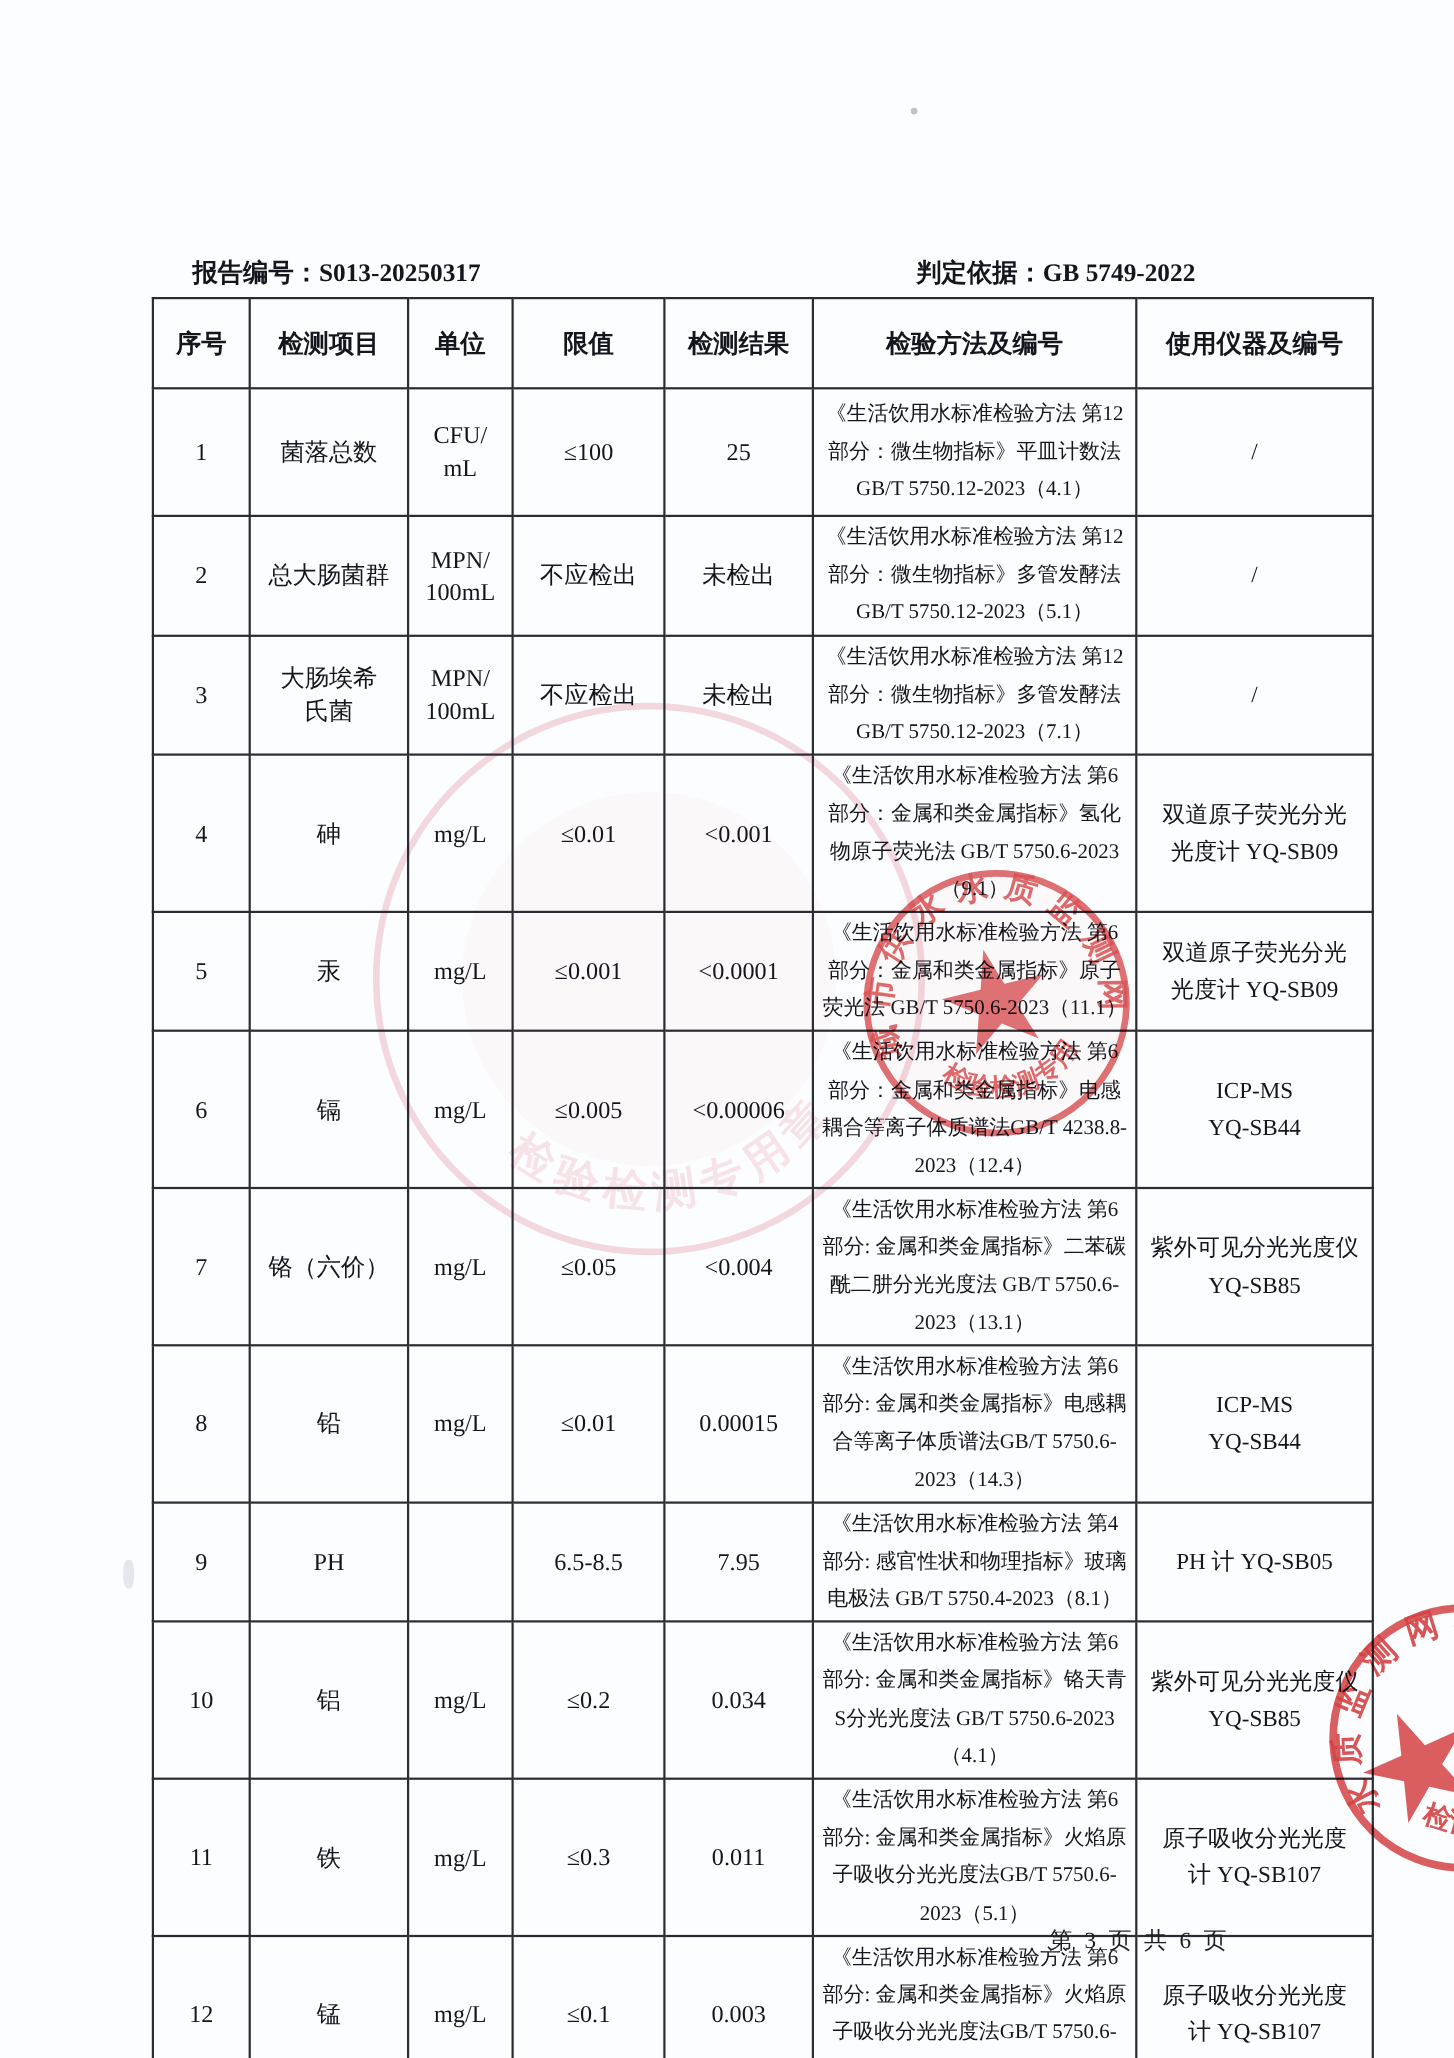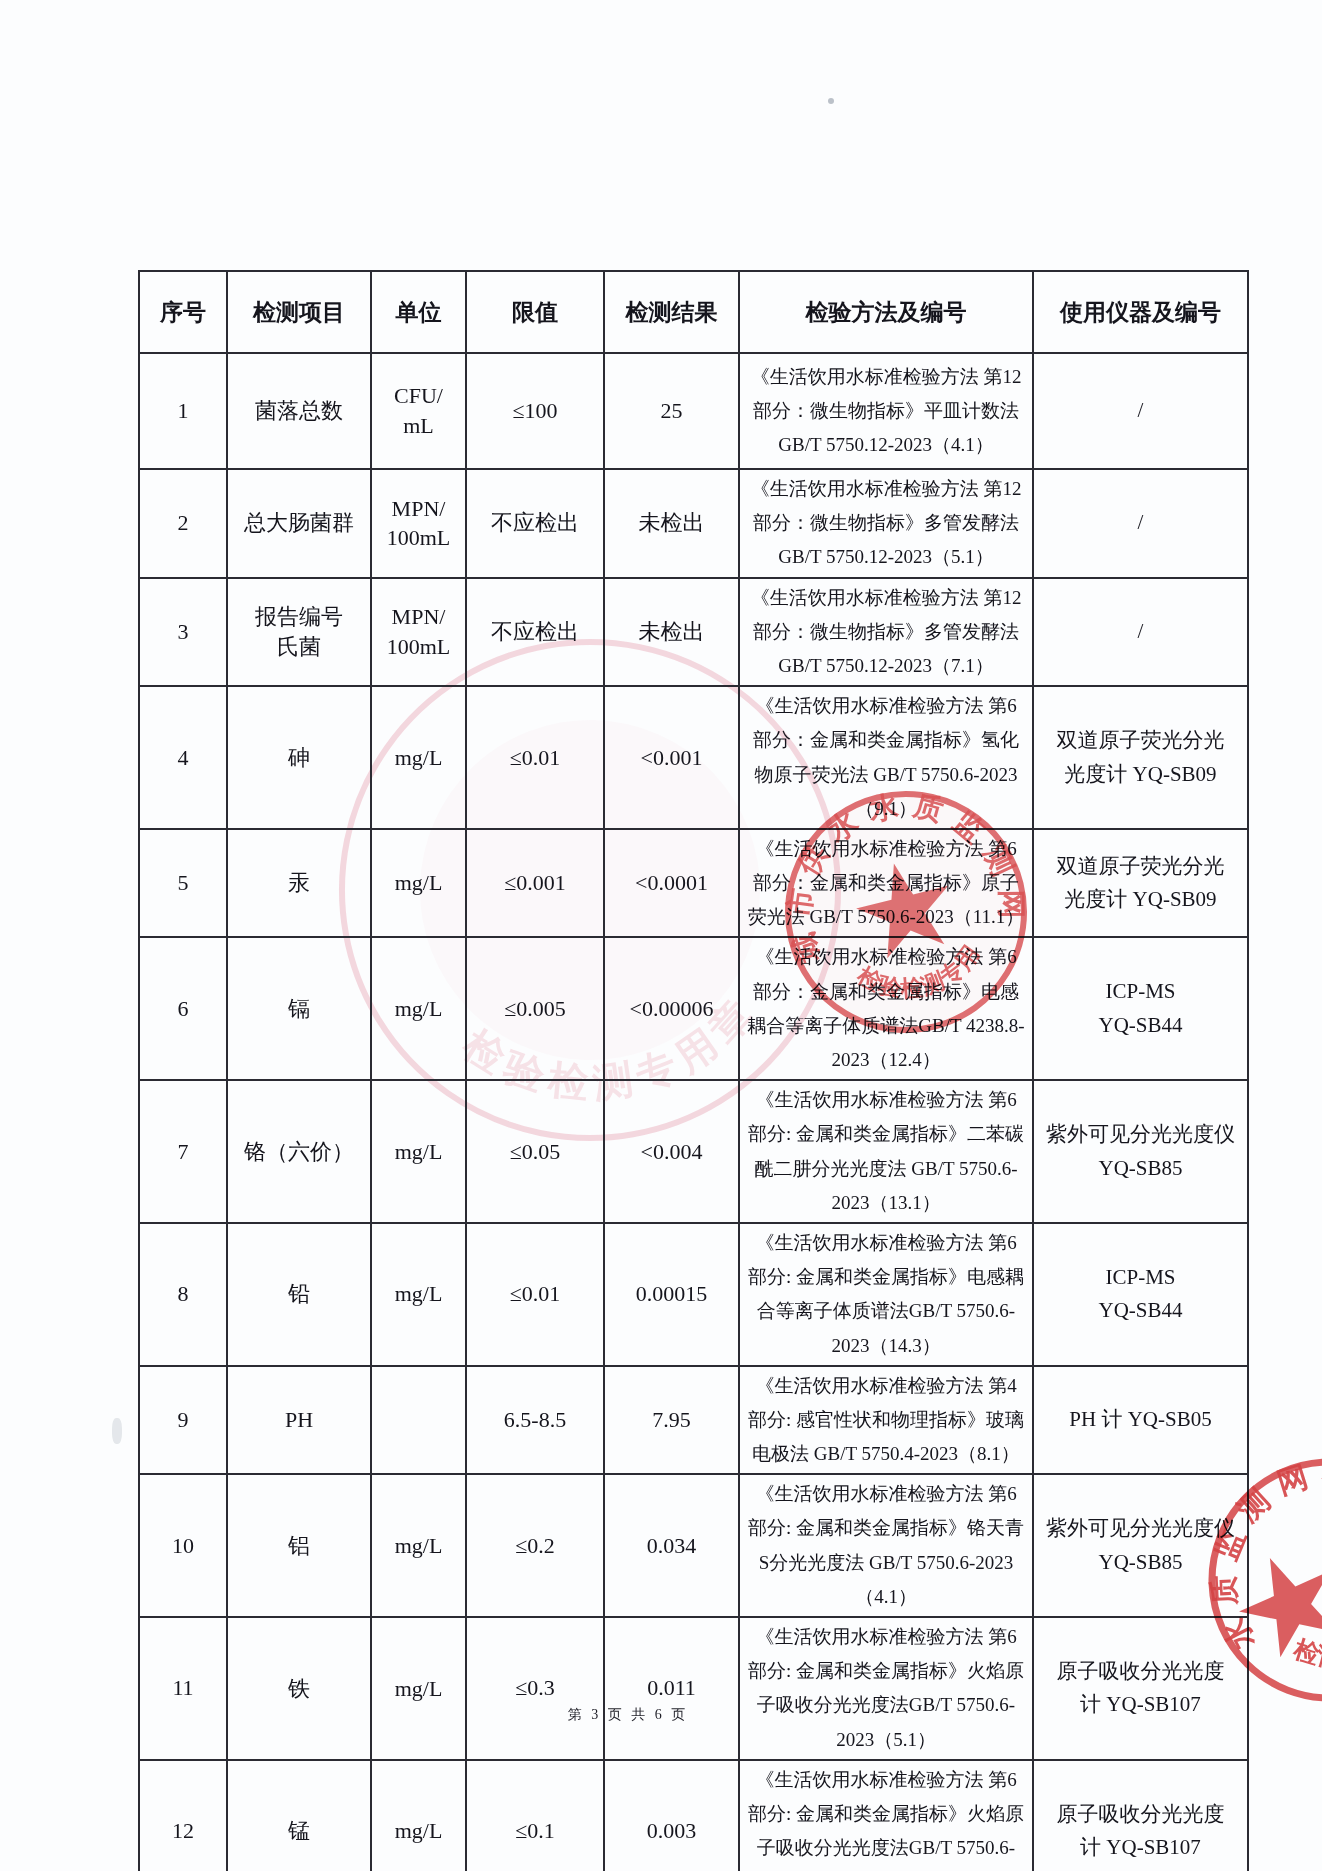--- a/index.html
+++ b/index.html
@@ -29,22 +29,22 @@
     border:2px solid #2b2b33;
     text-align:center;vertical-align:middle;
     padding:2px 4px;overflow:hidden;
   }
   .results-table th{font-size:23px;font-weight:bold;height:76px;text-align:center;}
   .results-table td{font-size:22px;}
   td.c-item,td.c-unit,td.c-instrument{white-space:pre-line;line-height:1.35;}
   td.c-method{font-size:19px;line-height:1.8;padding:2px 6px;}
   td.c-instrument{font-size:21px;line-height:1.6;}
   .page-footer{
-    position:absolute;left:138px;top:1706px;width:980px;
-    text-align:center;font-size:14px;letter-spacing:3px;color:#1d1d26;
+    position:absolute;left:138px;top:1750px;width:980px;
+    text-align:right;font-size:21px;letter-spacing:3px;color:#1d1d26;
   }
   .stamp{position:absolute;mix-blend-mode:multiply;pointer-events:none;}
   .stamp text{font-family:"Liberation Serif","DejaVu Serif",serif;font-weight:bold;}
   .speck{position:absolute;border-radius:50%;}
   .speck.s1{left:828px;top:98px;width:6px;height:6px;background:#98a2ac;opacity:.65;}
   .speck.s2{left:112px;top:1418px;width:10px;height:26px;background:#ccd1d8;opacity:.5;border-radius:40%;}
 </style>
 </head>
 <body>
 
@@ -54,20 +54,24 @@
     <g transform="translate(280,280) rotate(-10)">
       <circle r="248" fill="none" stroke="rgba(224,130,148,0.30)" stroke-width="6"></circle>
       <circle r="170" fill="rgba(236,170,185,0.06)"></circle>
       <path id="garcB" d="M -160 130 A 206 206 0 0 0 160 130" fill="none"></path>
       <text font-size="40" fill="rgba(216,90,110,0.16)" letter-spacing="8">
         <textPath href="#garcB" startOffset="8">检验检测专用章</textPath>
       </text>
     </g>
   </svg>
 
+  <div class="info-line">
+    <span class="report-no"><span>报告编号：</span><span>S013-20250317</span></span>
+    <span class="basis"><span>判定依据：</span><span>GB 5749-2022</span></span>
+  </div>
 
   <table class="results-table">
     <colgroup>
       <col style="width:88px">
         <col style="width:144px">
         <col style="width:95px">
       <col style="width:138px">
         <col style="width:135px">
         <col style="width:294px">
         <col style="width:215px">
@@ -99,21 +103,21 @@
           <td class="c-item">总大肠菌群</td>
           <td class="c-unit">MPN/
 100mL</td>
           <td class="c-limit">不应检出</td>
           <td class="c-result">未检出</td>
           <td class="c-method">《生活饮用水标准检验方法 第12部分：微生物指标》多管发酵法 GB/T 5750.12-2023（5.1）</td>
           <td class="c-instrument">/</td>
         </tr>
         <tr style="height: 105px;">
           <td class="c-no">3</td>
-          <td class="c-item">报告编号
+          <td class="c-item">大肠埃希
 氏菌</td>
           <td class="c-unit">MPN/
 100mL</td>
           <td class="c-limit">不应检出</td>
           <td class="c-result">未检出</td>
           <td class="c-method">《生活饮用水标准检验方法 第12部分：微生物指标》多管发酵法 GB/T 5750.12-2023（7.1）</td>
           <td class="c-instrument">/</td>
         </tr>
         <tr style="height: 107px;">
           <td class="c-no">4</td>

